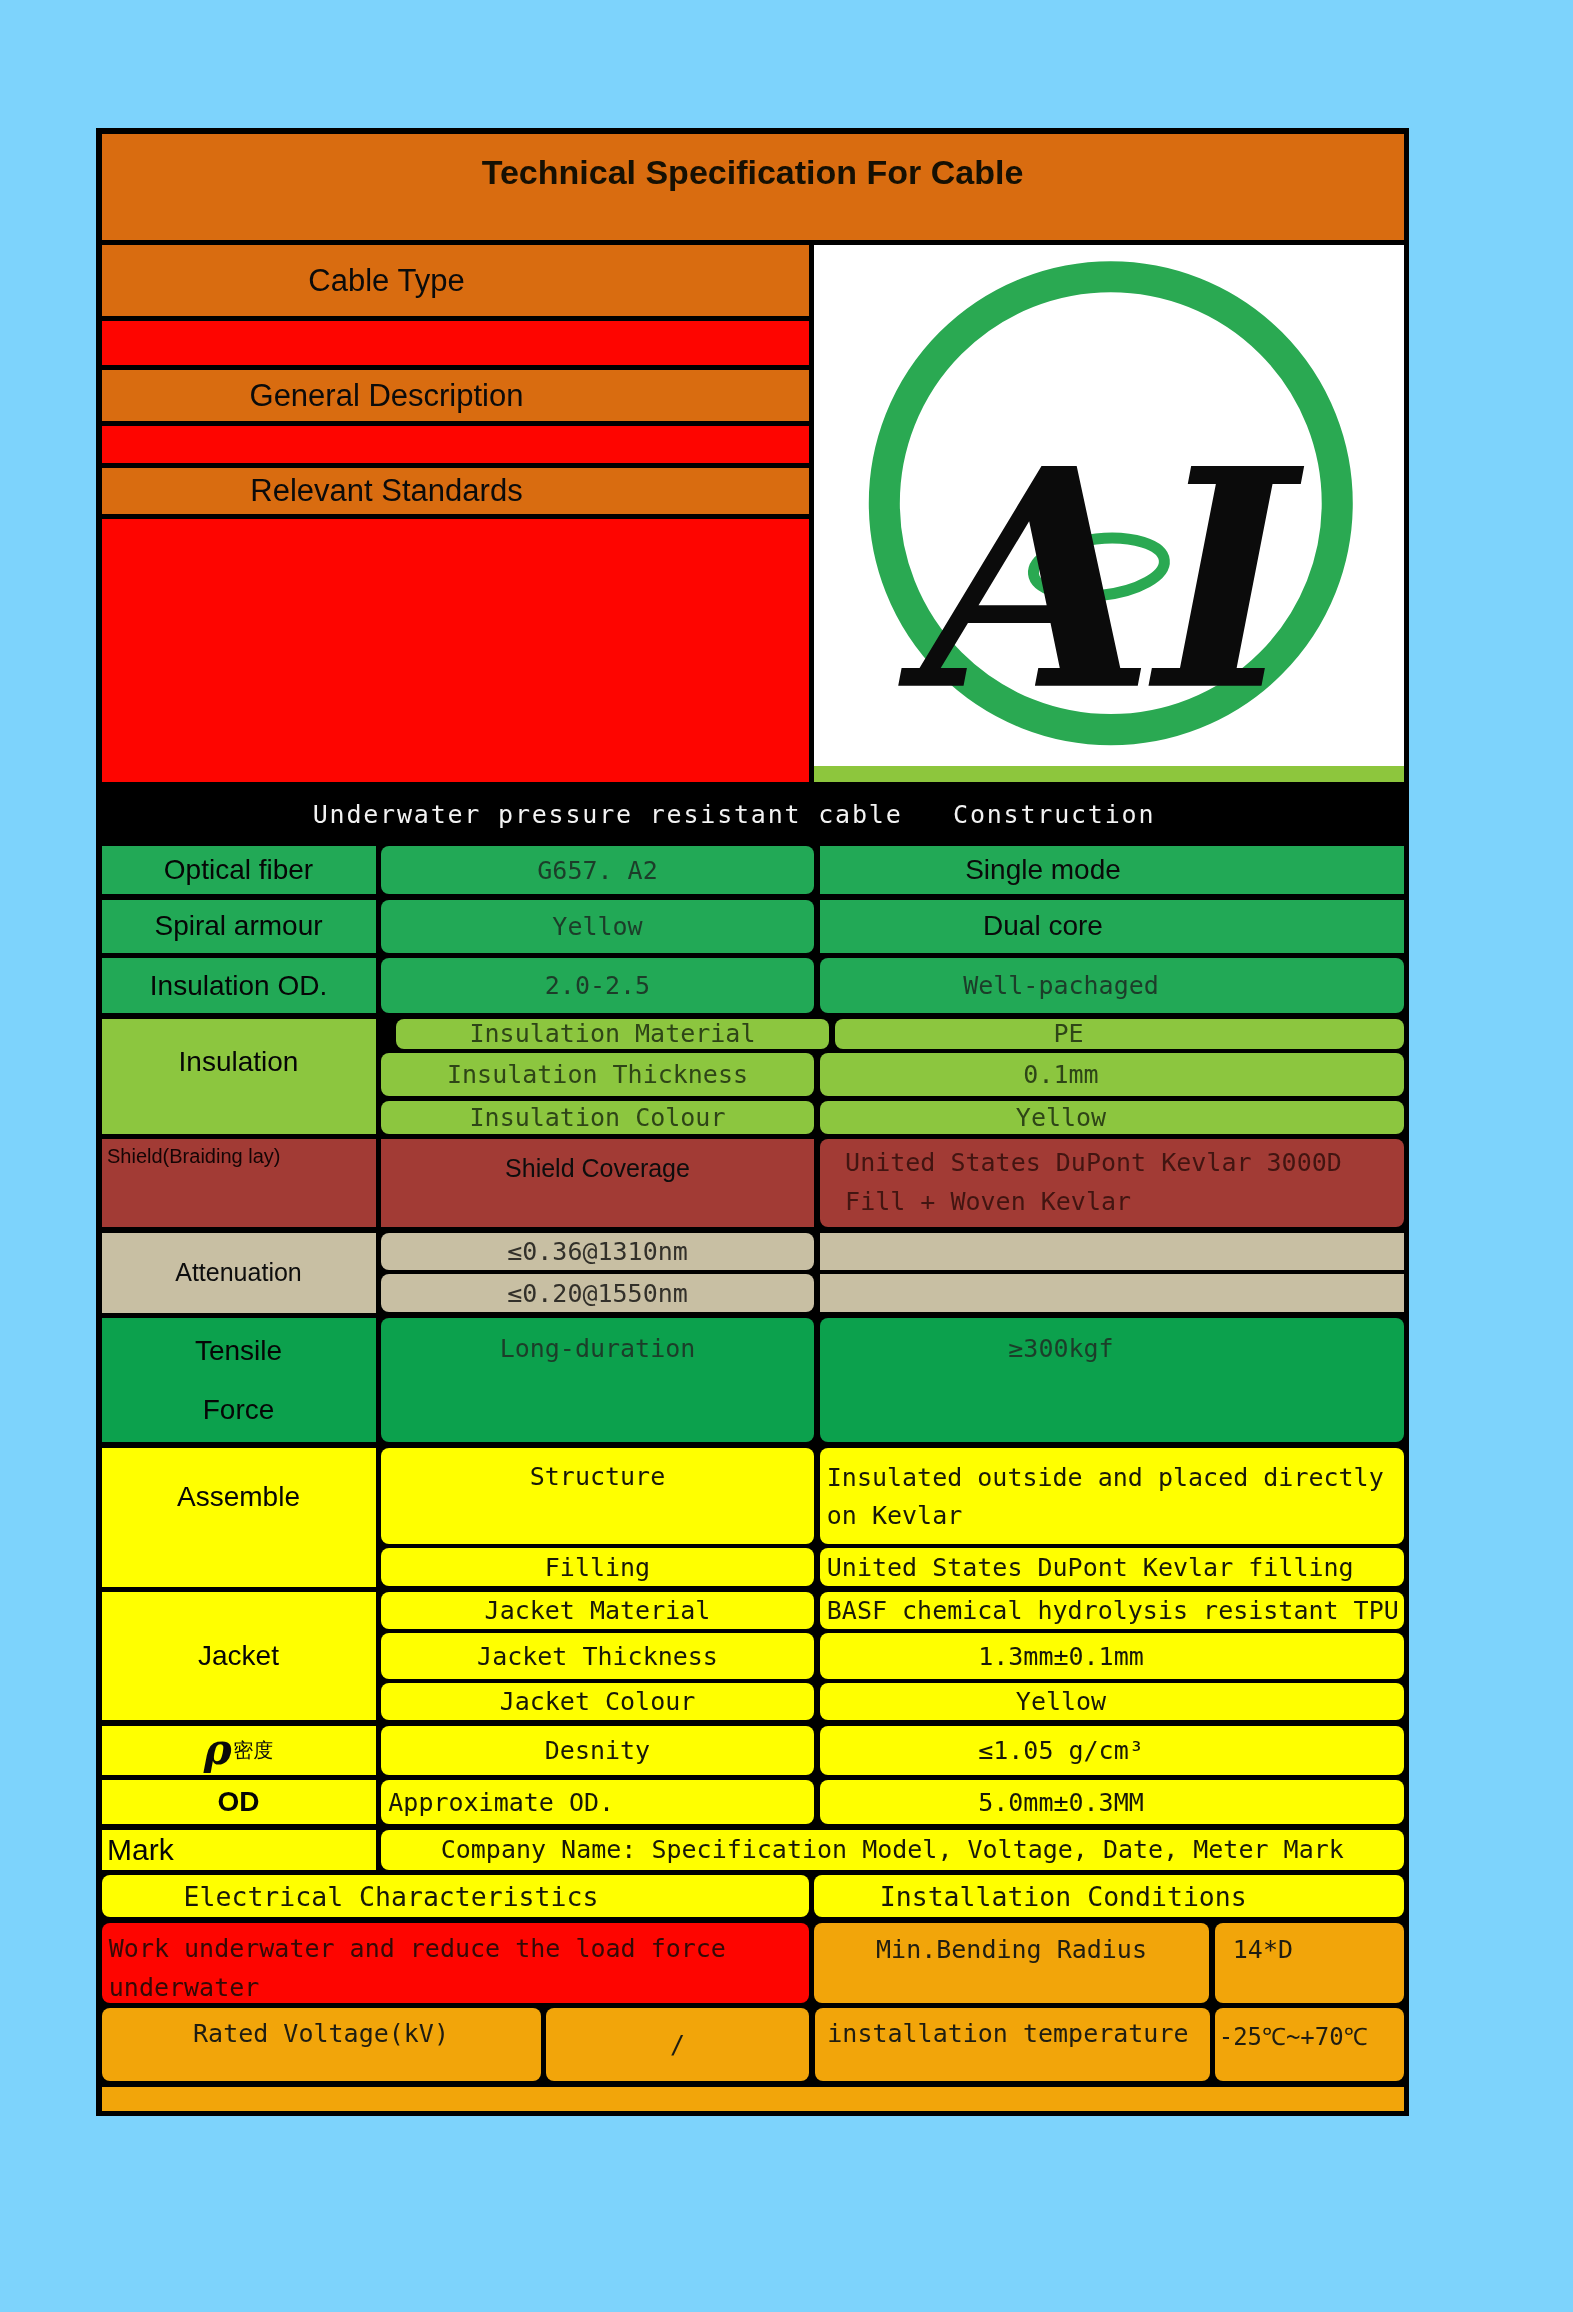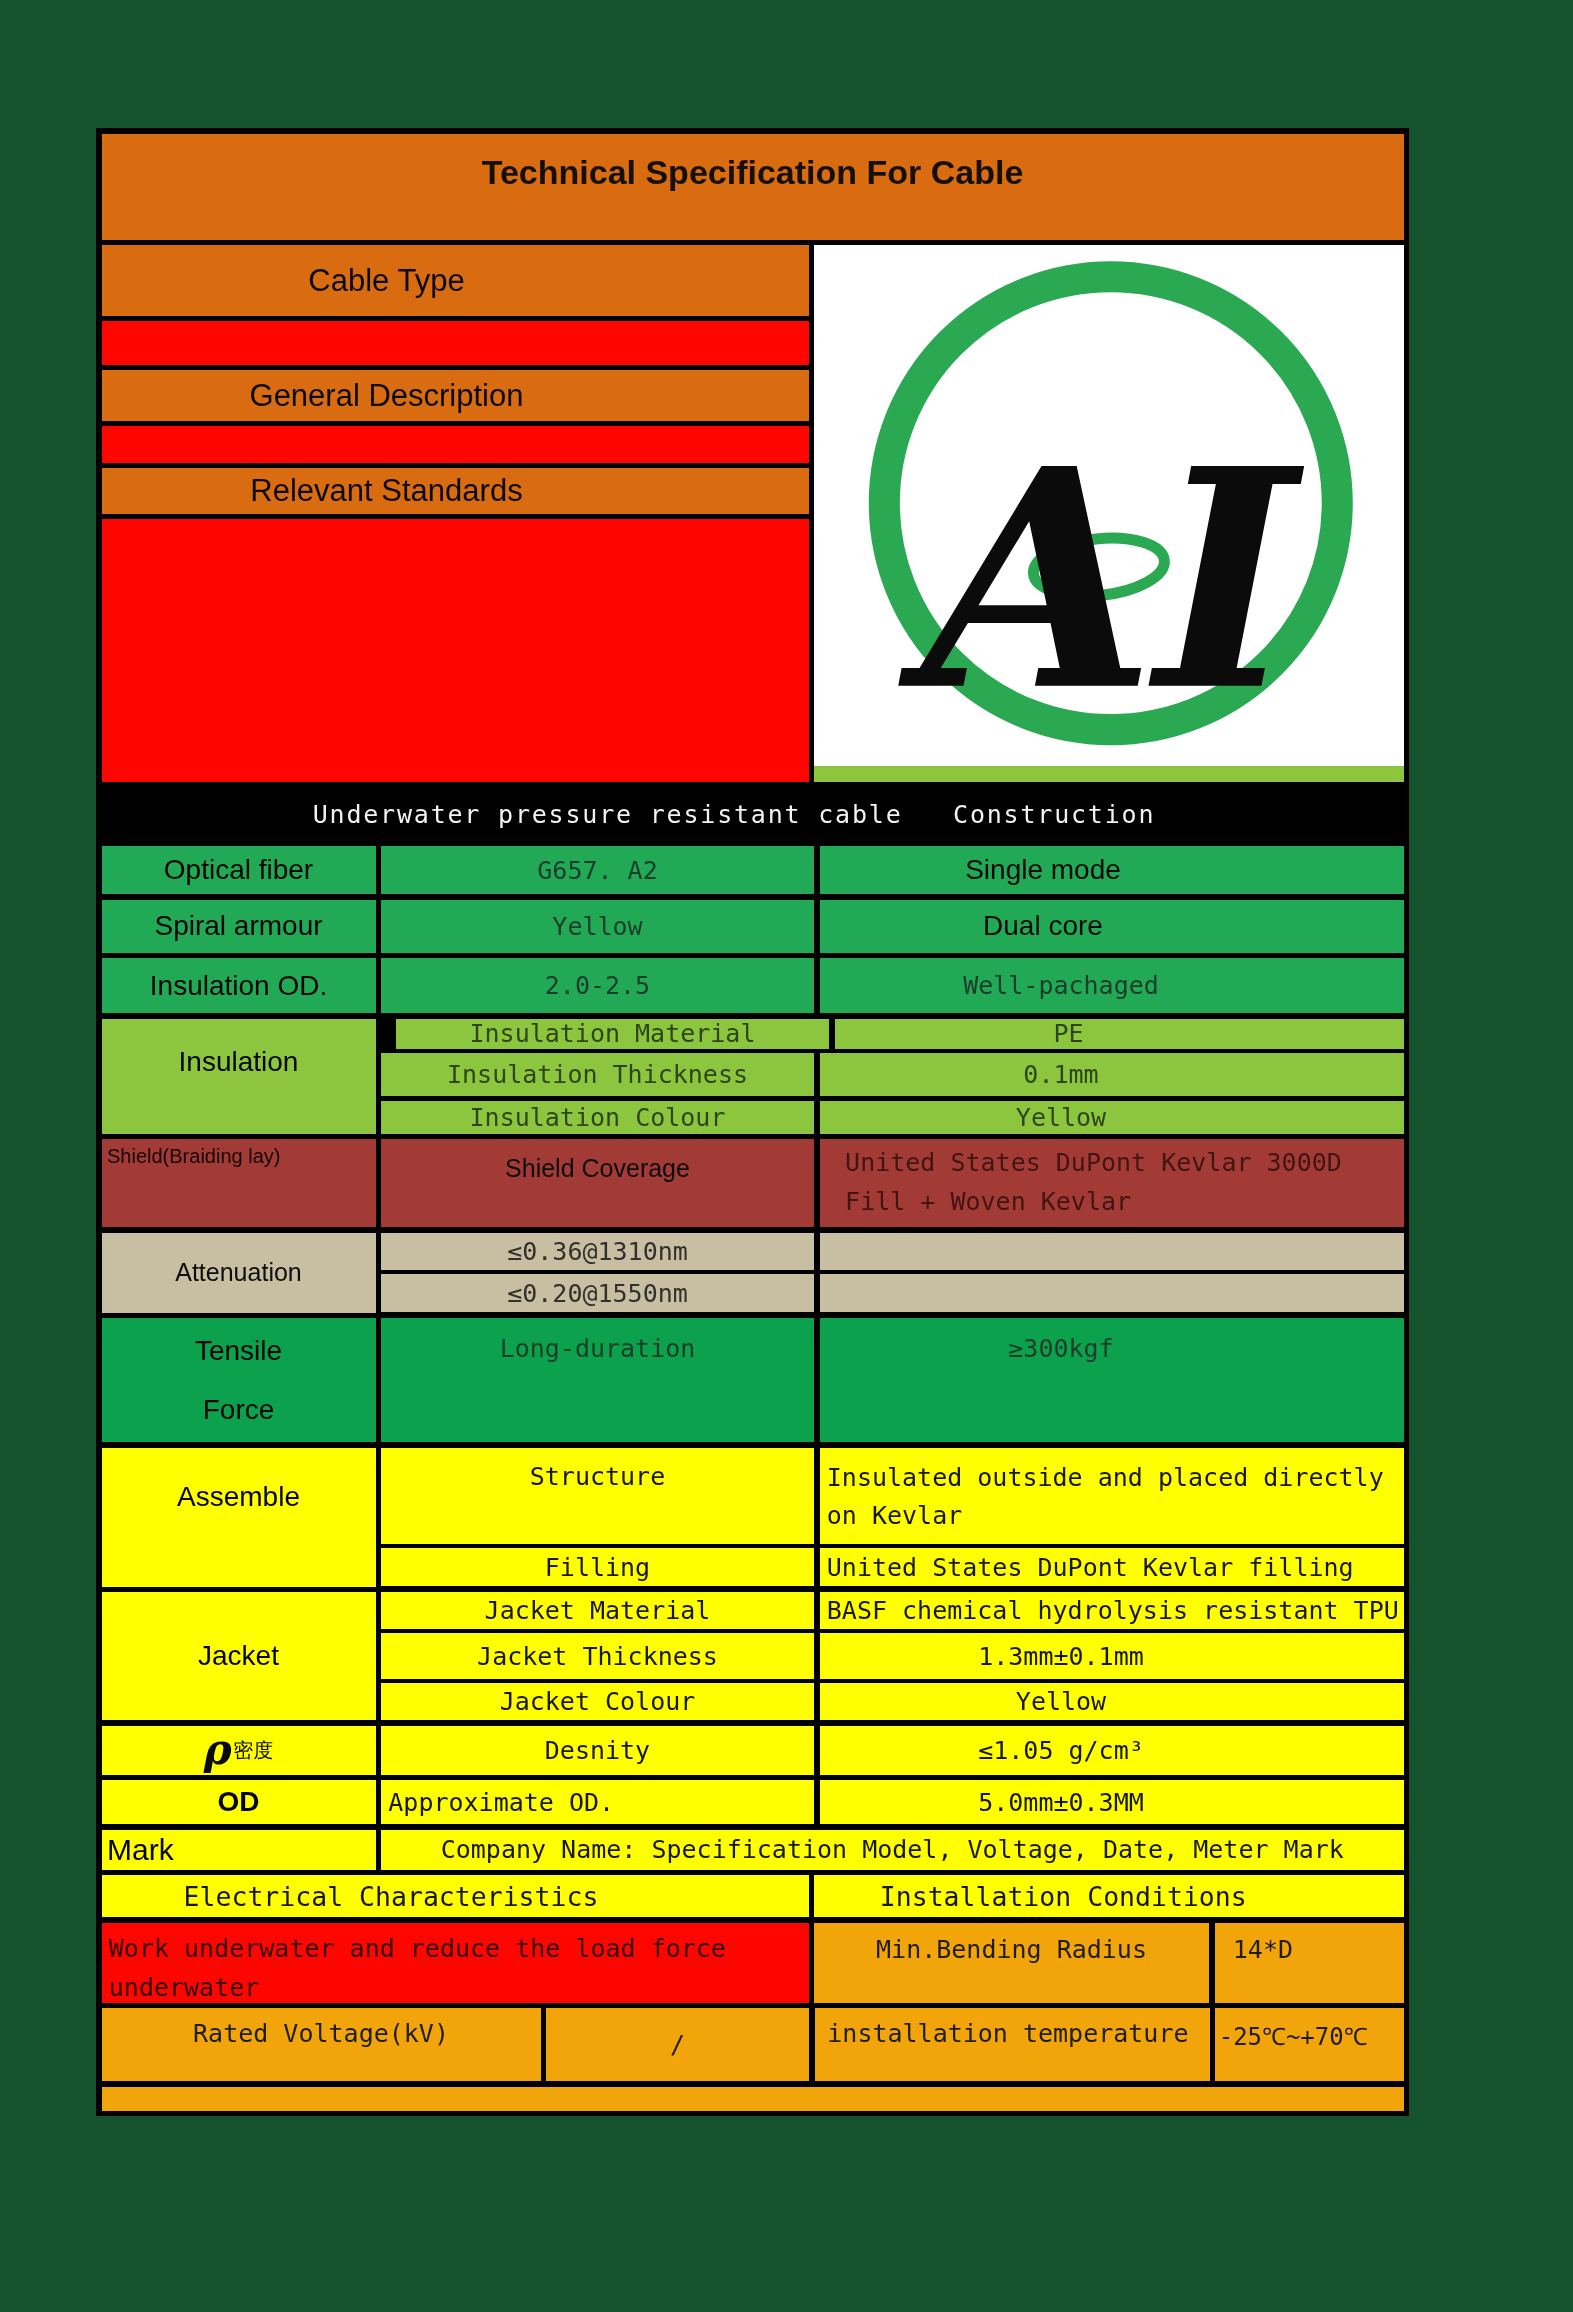--- a/index.html
+++ b/index.html
@@ -1,16 +1,16 @@
 <!DOCTYPE html>
 <html style="font-size:14.6px"><head>
 <meta charset="utf-8">
 <style>
   html,body{margin:0;padding:0;background:#ffffff;}
-  .sheet{position:relative;width:1573px;height:2313px;background:#14532d;overflow:hidden;}
+  .sheet{position:relative;width:1573px;height:2313px;background:#7dd3fc;overflow:hidden;}
   .spec-table{
     position:absolute;left:96px;top:128px;width:1313px;
     background:#000;padding:5.5px;box-sizing:border-box;
     display:flex;flex-direction:column;gap:5.5px;
   }
   .row{display:flex;gap:5.5px;min-height:0;}
   .cell{box-sizing:border-box;display:flex;align-items:center;justify-content:center;min-width:0;}
   .c1{width:274px;flex:none;}
   .c2{width:433px;flex:none;}
   .c3{flex:1;}
@@ -26,21 +26,21 @@
   .brown{background:#a23b35;}
   .tan{background:#c8bfa3;}
   .yellow{background:#ffff00;}
   .amber{background:#f2a50a;}
   .blackbar{background:#000000;}
   .title-cell{font-family:"Liberation Sans",sans-serif;font-weight:600;font-size:34px;color:#161003;padding-bottom:27.4px;}
   .toplabel{font-family:"Liberation Sans",sans-serif;font-size:31px;color:#0b0b0b;padding-right:137px;}
   .h1{font-family:"Liberation Sans",sans-serif;font-size:28px;color:#060606;}
   .h-small{font-family:"Liberation Sans",sans-serif;font-size:20px;color:#150505;}
   .h-med{font-family:"Liberation Sans",sans-serif;font-size:25px;color:#0d0d0d;}
-  .val{font-family:"DejaVu Sans Mono","Liberation Mono",monospace;font-size:25px;}
+  .val{font-family:"DejaVu Sans Mono","Liberation Mono",monospace;font-size:25px;border-radius:8px;}
   .sval{font-family:"Liberation Sans",sans-serif;font-size:28px;color:#0a0a0a;padding-right:137px;}
   .tx-green{color:#1c3d29;}
   .tx-lgreen{color:#2e4517;}
   .tx-brown{color:#421511;}
   .tx-tan{color:#32302a;}
   .tx-yellow{color:#181808;}
   .tx-amber{color:#1f1d12;}
   .tx-red{color:#330a06;}
   .bar-text{color:#f2f2f2;font-family:"DejaVu Sans Mono","Liberation Mono",monospace;
     font-size:25px;letter-spacing:1.8px;white-space:pre;padding-right:37px;}

